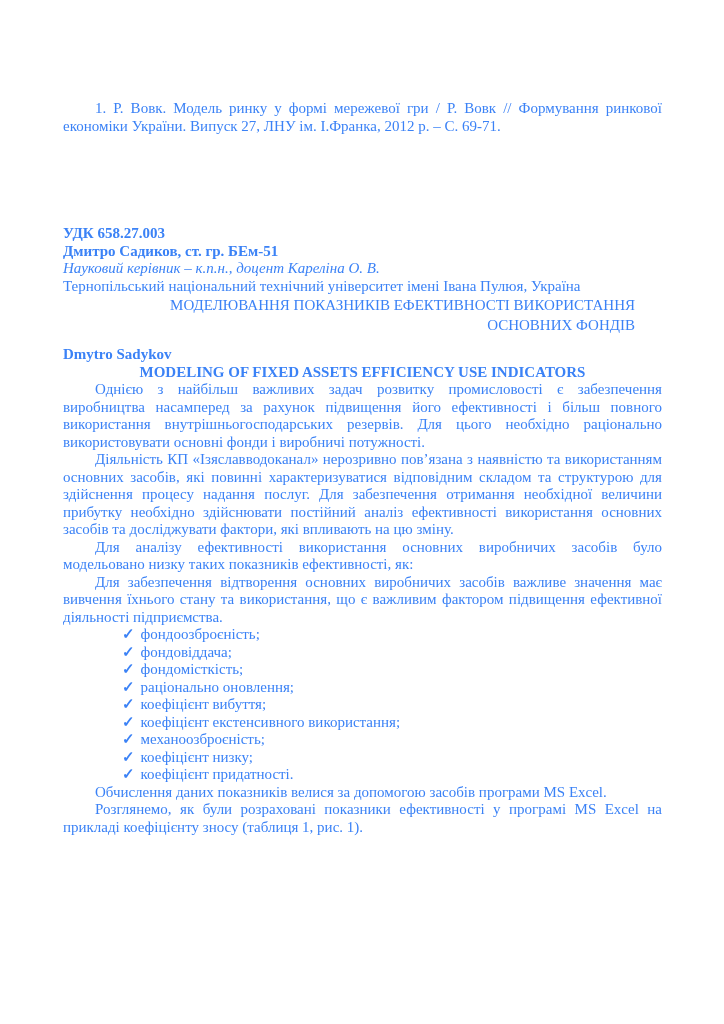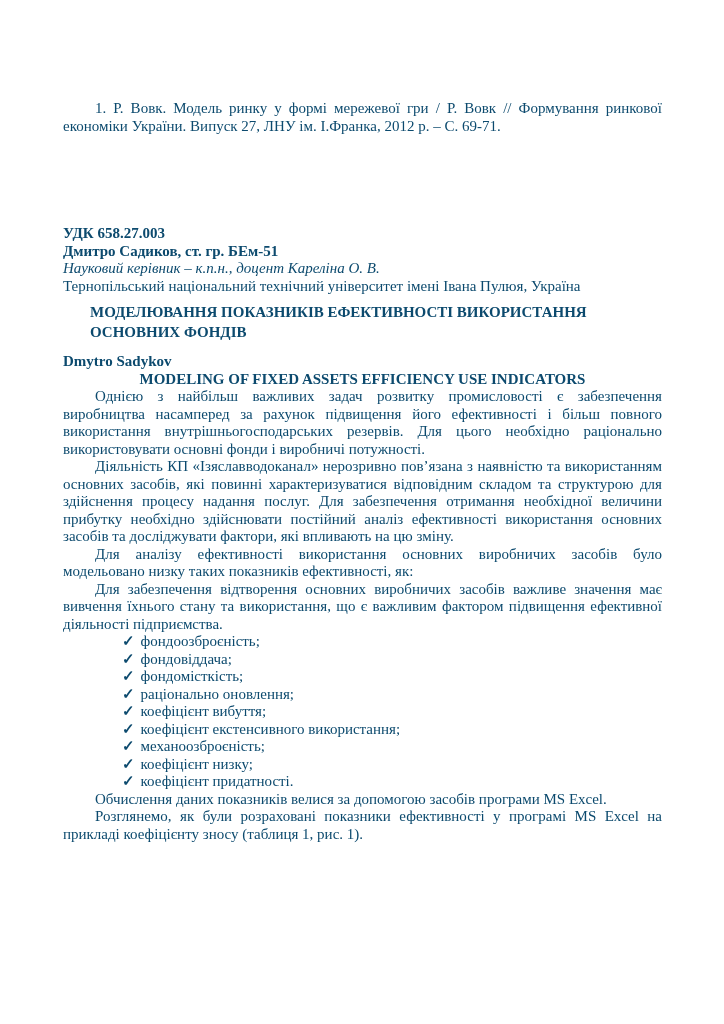--- a/index.html
+++ b/index.html
@@ -5,21 +5,21 @@
   html, body {
     margin: 0;
     padding: 0;
     background: #ffffff;
   }
   .page {
     position: relative;
     width: 724px;
     height: 884px;
     background: #ffffff;
-    color: #0c4a6e;
+    color: #3b82f6;
     font-family: "Liberation Serif", "DejaVu Serif", serif;
     overflow: hidden;
   }
   .content {
     position: absolute;
     left: 63px;
     right: 62px;
     top: 0;
     padding-top: 85px;
     font-size: 15px;
@@ -31,23 +31,23 @@
   }
   .meta {
     margin-top: 90px;
   }
   .meta div {
     white-space: nowrap;
   }
   .udc, .author { font-weight: bold; }
   .supervisor { font-style: italic; }
   .title-uk {
-    margin-top: 7px;
-    font-weight: bold;
-    text-align: left;
+    margin-top: 0;
+    font-weight: normal;
+    text-align: right;
     line-height: 20px;
     max-width: 545px;
     margin-left: auto;
     margin-right: auto;
   }
   .author-en {
     margin-top: 11px;
     font-weight: bold;
   }
   .title-en {

